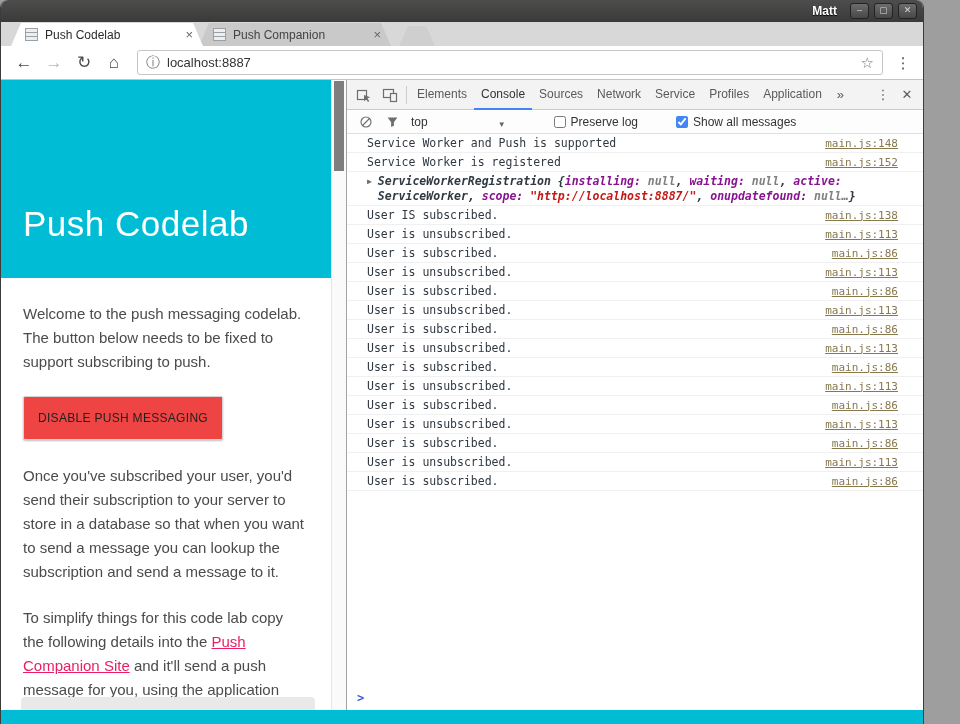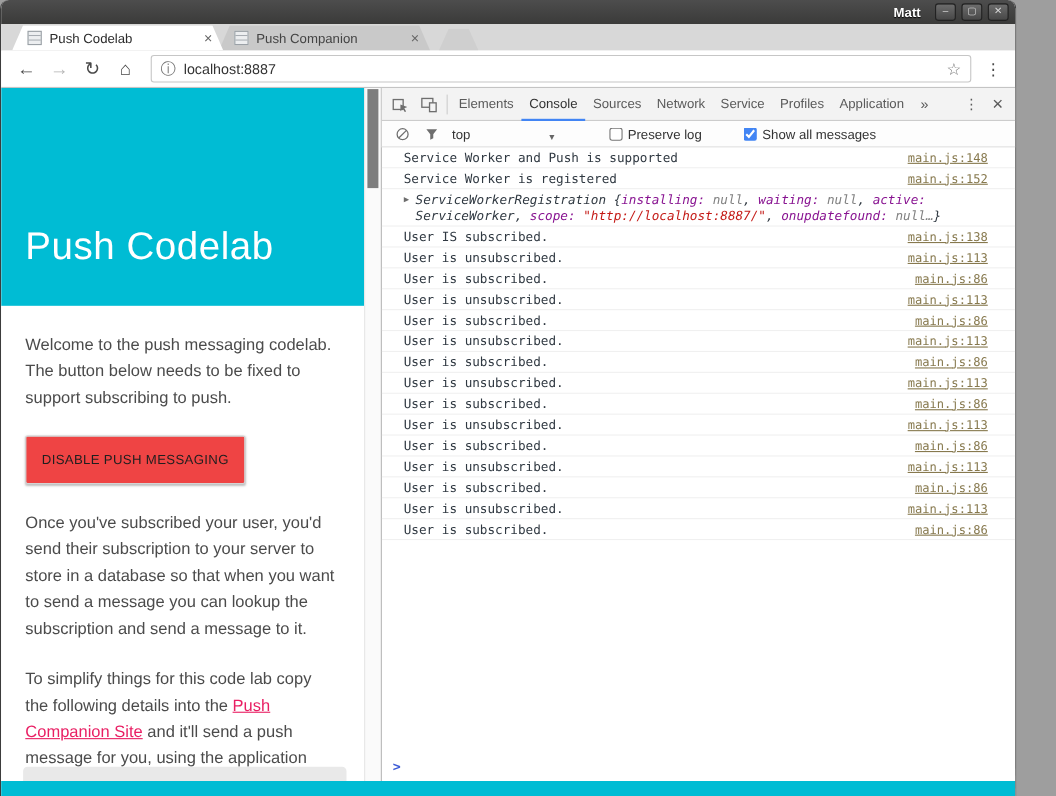--- a/index.html
+++ b/index.html
@@ -65,21 +65,21 @@
   .ctx-selector { display:flex; align-items:flex-end; font-size:12px; color:#333; margin:0 10px 0 6px; gap:70px; }
   .ctx-selector .chev { font-size:8px; color:#666; }
   .chk { display:flex; align-items:center; font-size:12px; color:#333; margin-left:14px; gap:5px;padding-left:24px; }
   .chk input { width:12px; height:12px; accent-color:#4285f4; }
 
   .console { flex:1; overflow:hidden; }
   .console-row { display:flex; align-items:flex-start; padding:1.5px 25px 1.5px 20px; border-bottom:1px solid #f0f0f0; font-family:"DejaVu Sans Mono", monospace; font-size:11.5px; line-height:15px; color:#303942; }
   .console-row .msg { flex:1; white-space:pre-wrap; word-break:break-word; }
   .src-link { margin-left:26px; color:#87794e; text-decoration:underline; white-space:nowrap; font-size:11px; cursor:pointer; }
   .expander { color:#6e6e6e; font-size:8px; line-height:15px; margin-right:6px; cursor:pointer; }
-  .obj-preview, .obj-preview span { font-style:italic; }
+  .obj-preview, .obj-preview span { font-style:italic;font-weight:bold; }
   .obj-class { color:#303942; }
   .obj-key { color:#881391; }
   .val-null { color:#808080; }
   .val-object { color:#303942; }
   .val-string { color:#c41a16; }
   .console-prompt { padding:4px 10px; }
   .prompt-caret { color:#3c5bd6; font-family:"DejaVu Sans Mono", monospace; font-size:12px; font-weight:bold; }
 
   .bottom-strip { height:14px; flex:0 0 14px; }
 </style>

